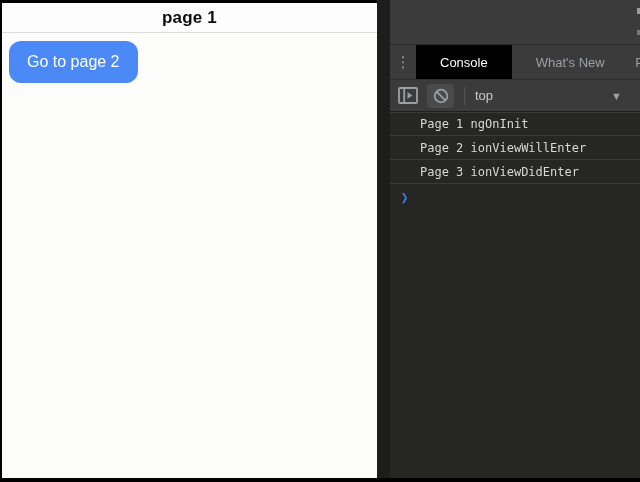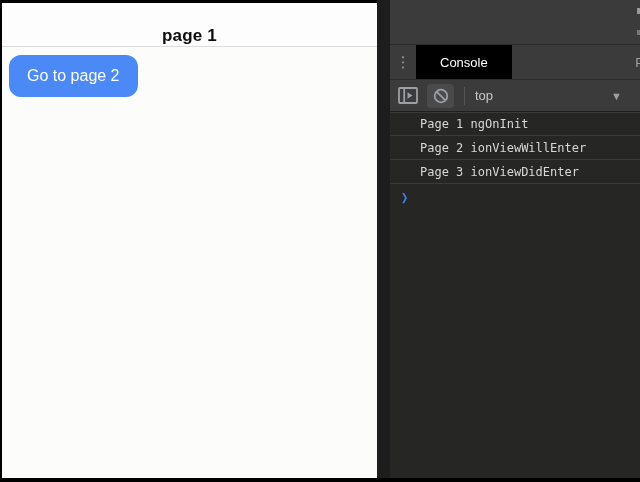--- a/index.html
+++ b/index.html
@@ -7,22 +7,22 @@
     --console_bg:#262624; --active_tab_bg:#000000; --inactive_tab_text:#9aa0a6;
     --app_bg:#fcfcfa; --header_border:#dcdcdc; --row_border:#3a3a38; --console_text:#d8d8d8;
   }
   *{margin:0;padding:0;box-sizing:border-box;}
   html,body{width:640px;height:482px;overflow:hidden;}
   body{font-family:"Liberation Sans",sans-serif;background:#000;position:relative;}
 
   
   .app-panel{position:absolute;left:2px;top:3px;width:375px;height:475px;
     background:var(--app_bg);overflow:hidden;}
-  .app-header{height:44px;background:#fdfdfd;border-bottom:1px solid var(--header_border);
-    display:flex;align-items:flex-end;justify-content:center;}
+  .app-header{height:30px;background:#fdfdfd;border-bottom:1px solid var(--header_border);
+    display:flex;align-items:center;justify-content:center;}
   .app-title{font-size:17px;font-weight:600;color:#0d0d0d;letter-spacing:.2px;}
   .go-btn{display:inline-block;margin:8px 0 0 7px;padding:0 18px;height:42px;line-height:42px;
     background:var(--accent_blue);color:#fff;font-size:16px;border:none;border-radius:12px;
     font-family:"Liberation Sans",sans-serif;cursor:pointer;}
 
   
   .panel-divider{position:absolute;left:377px;top:0;width:13px;height:478px;background:#1d1d1d;}
 
   
   .devtools{position:absolute;left:390px;top:0;width:250px;height:478px;
@@ -76,20 +76,23 @@
   <div class="dt-top">
     <div class="sliver s1"></div>
     <div class="sliver s2"></div>
   </div>
 
   <div class="dt-tabbar">
     <div class="kebab">⋮</div>
     <div class="dt-tab active">
       <span>Console</span>
     </div>
+    <div class="dt-tab">
+      <span>What's New</span>
+    </div>
     <div class="dt-tab partial">
       <span>P</span>
     </div>
   </div>
 
   <div class="dt-toolbar">
     <div class="tool-icon">
       <svg width="20" height="17" viewBox="0 0 20 17" fill="none">
         <rect x="1" y="1" width="18" height="15" rx="1" stroke="#9aa0a6" stroke-width="1.8"></rect>
         <line x1="6.2" y1="1" x2="6.2" y2="16" stroke="#9aa0a6" stroke-width="1.8"></line>

